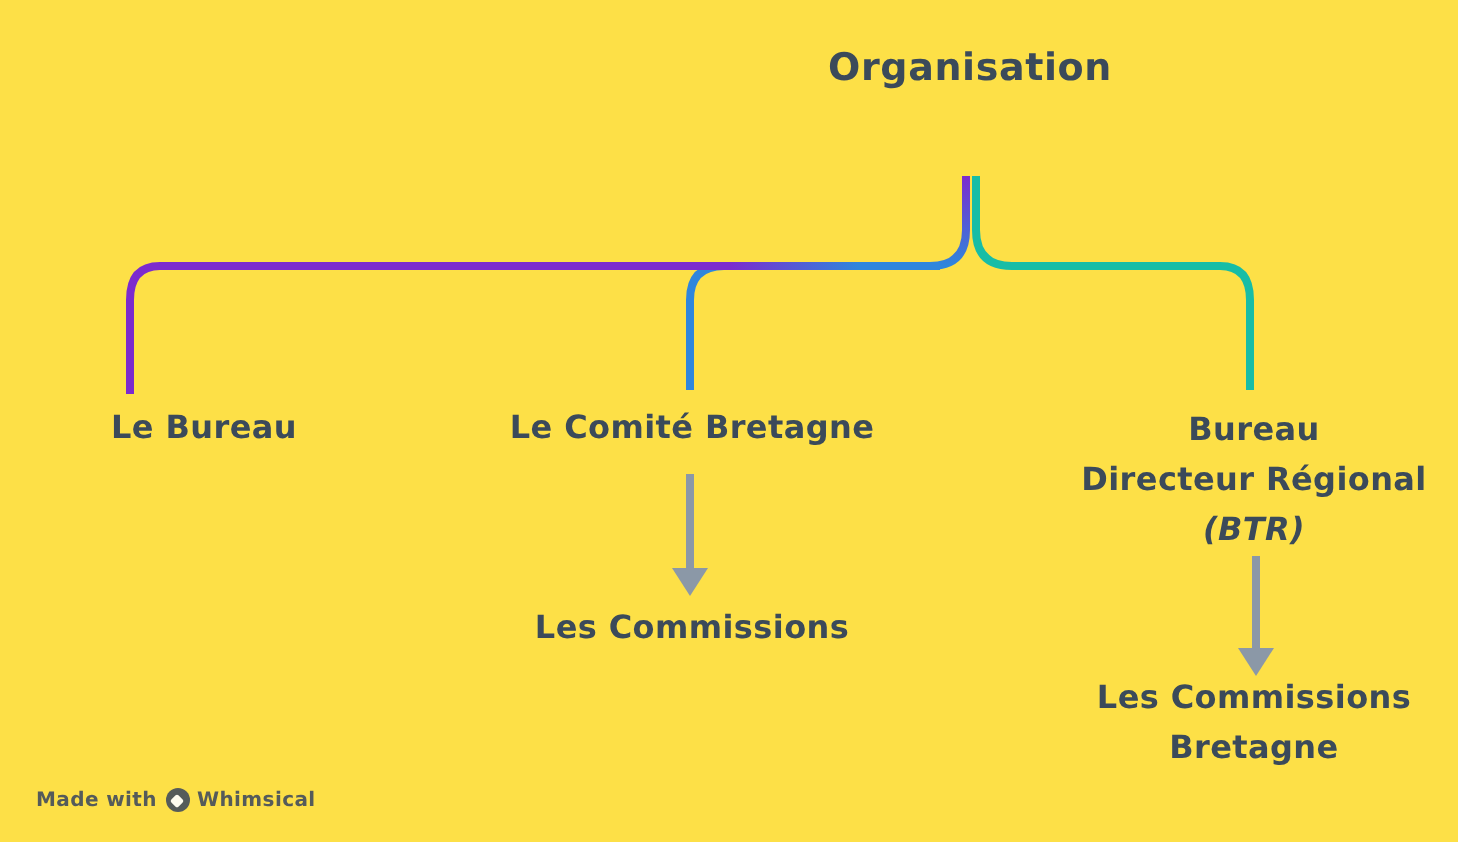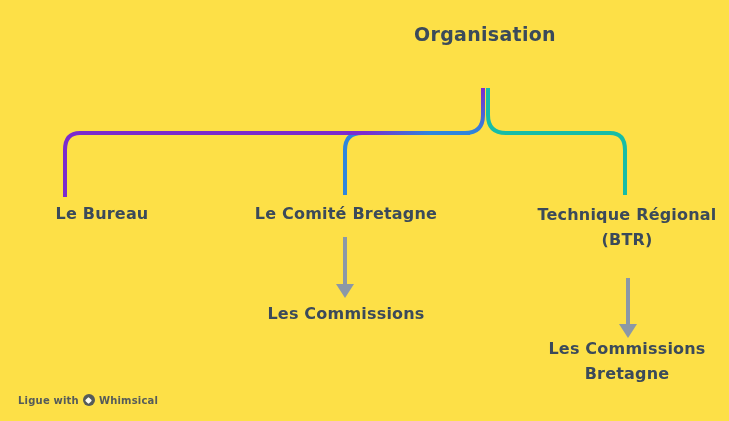--- a/index.html
+++ b/index.html
@@ -40,21 +40,21 @@
     line-height:25px;
     letter-spacing:.2px;
     color:var(--c-text);
     white-space:nowrap;
   }
   .node-bureau{left:66px;top:201px;margin-left:36px;}
   .node-comite{left:346px;top:201px;}
   .node-btr{left:627px;top:202px;}
   .node-commissions-admin{left:346px;top:301px;}
   .node-commissions-tech{left:627px;top:336px;}
-  .italic-line{text-align:center;}
+  .italic-line{font-style:italic;text-align:center;}
   .watermark{
     position:absolute;left:18px;top:394px;
     display:flex;align-items:center;gap:4px;
     font-size:10px;font-weight:700;
     color:var(--c-watermark);
     opacity:.92;
     letter-spacing:.2px;
   }
   .wm-logo{
     position:relative;
@@ -115,32 +115,33 @@
 
   <div class="node-label node-bureau">
     <div>Le Bureau</div>
   </div>
 
   <div class="node-label node-comite">
     <div>Le Comité Bretagne</div>
   </div>
 
   <div class="node-label node-btr">
-    <div>Technique Régional</div>
+    <div>Bureau</div>
+    <div>Directeur Régional</div>
     <div class="italic-line">(BTR)</div>
   </div>
 
   <div class="node-label node-commissions-admin">
     <div>Les Commissions</div>
   </div>
 
   <div class="node-label node-commissions-tech">
     <div>Les Commissions</div>
     <div>Bretagne</div>
   </div>
 
   <div class="watermark">
-    <span>Ligue with</span>
+    <span>Made with</span>
     <span class="wm-logo"></span>
     <span>Whimsical</span>
   </div>
 
 </div>
 
 </body></html>

